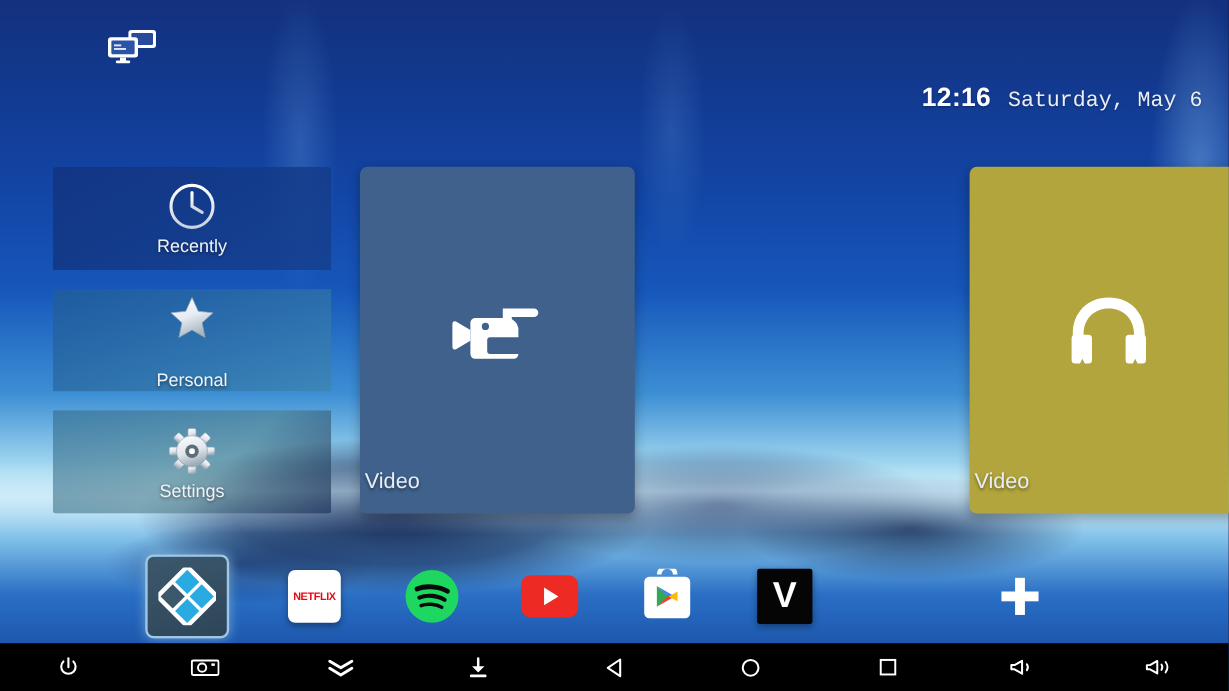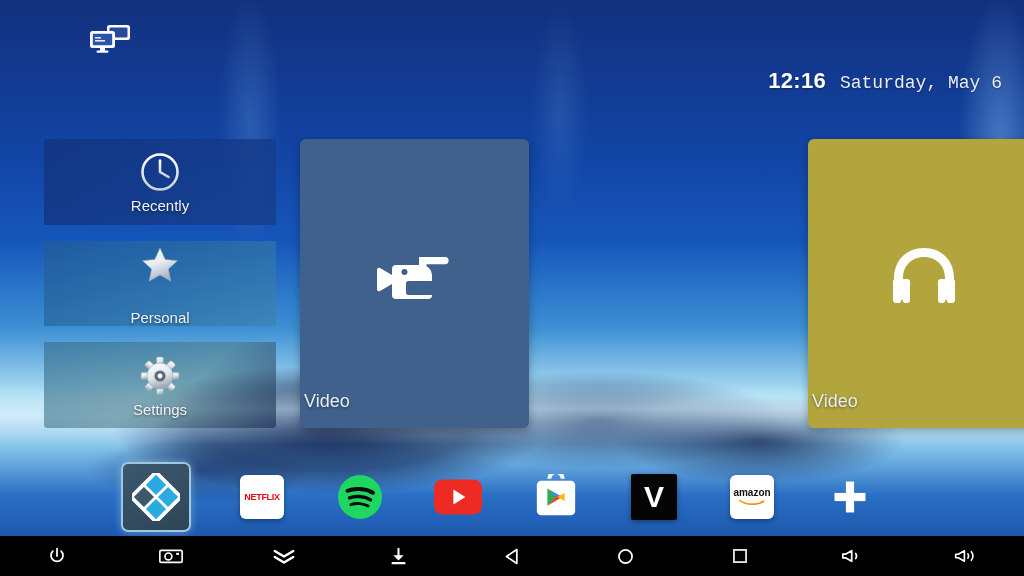--- a/index.html
+++ b/index.html
@@ -260,29 +260,20 @@
       </g>
     </svg>
   </div>
 
   <div class="dock-item" style="left:582px;">
     <div class="app-sq" style="background:#050505;border-radius:2px;width:46px;height:46px;">
       <span style="font-family:'Liberation Sans',sans-serif;font-size:30px;font-weight:bold;color:#ffffff;line-height:1;">V</span>
     </div>
   </div>
 
-  <div class="dock-item" style="left:680px;">
-    <div class="app-sq" style="background:#ffffff;flex-direction:column;gap:0;">
-      <span style="font-family:'Liberation Sans',sans-serif;font-size:10px;font-weight:bold;color:#111111;line-height:1;margin-bottom:1px;">amazon</span>
-      <svg viewBox="0 0 30 7" width="28" height="7">
-        <path d="M2 1.5 C9 6.5 21 6.5 27.5 2" fill="none" stroke="#f79400" stroke-width="1.8" stroke-linecap="round"></path>
-        <path d="M27.5 2 l-3.2 -0.2 l2.2 2.4 z" fill="#f79400"></path>
-      </svg>
-    </div>
-  </div>
 
   <div class="dock-item" style="left:778px;">
     <svg viewBox="0 0 44 44" width="40" height="40">
       <rect x="17.5" y="5" width="9" height="34" fill="#ffffff"></rect>
       <rect x="5" y="17.5" width="34" height="9" fill="#ffffff"></rect>
     </svg>
   </div>
 </div>
 
 <div id="navbar">

